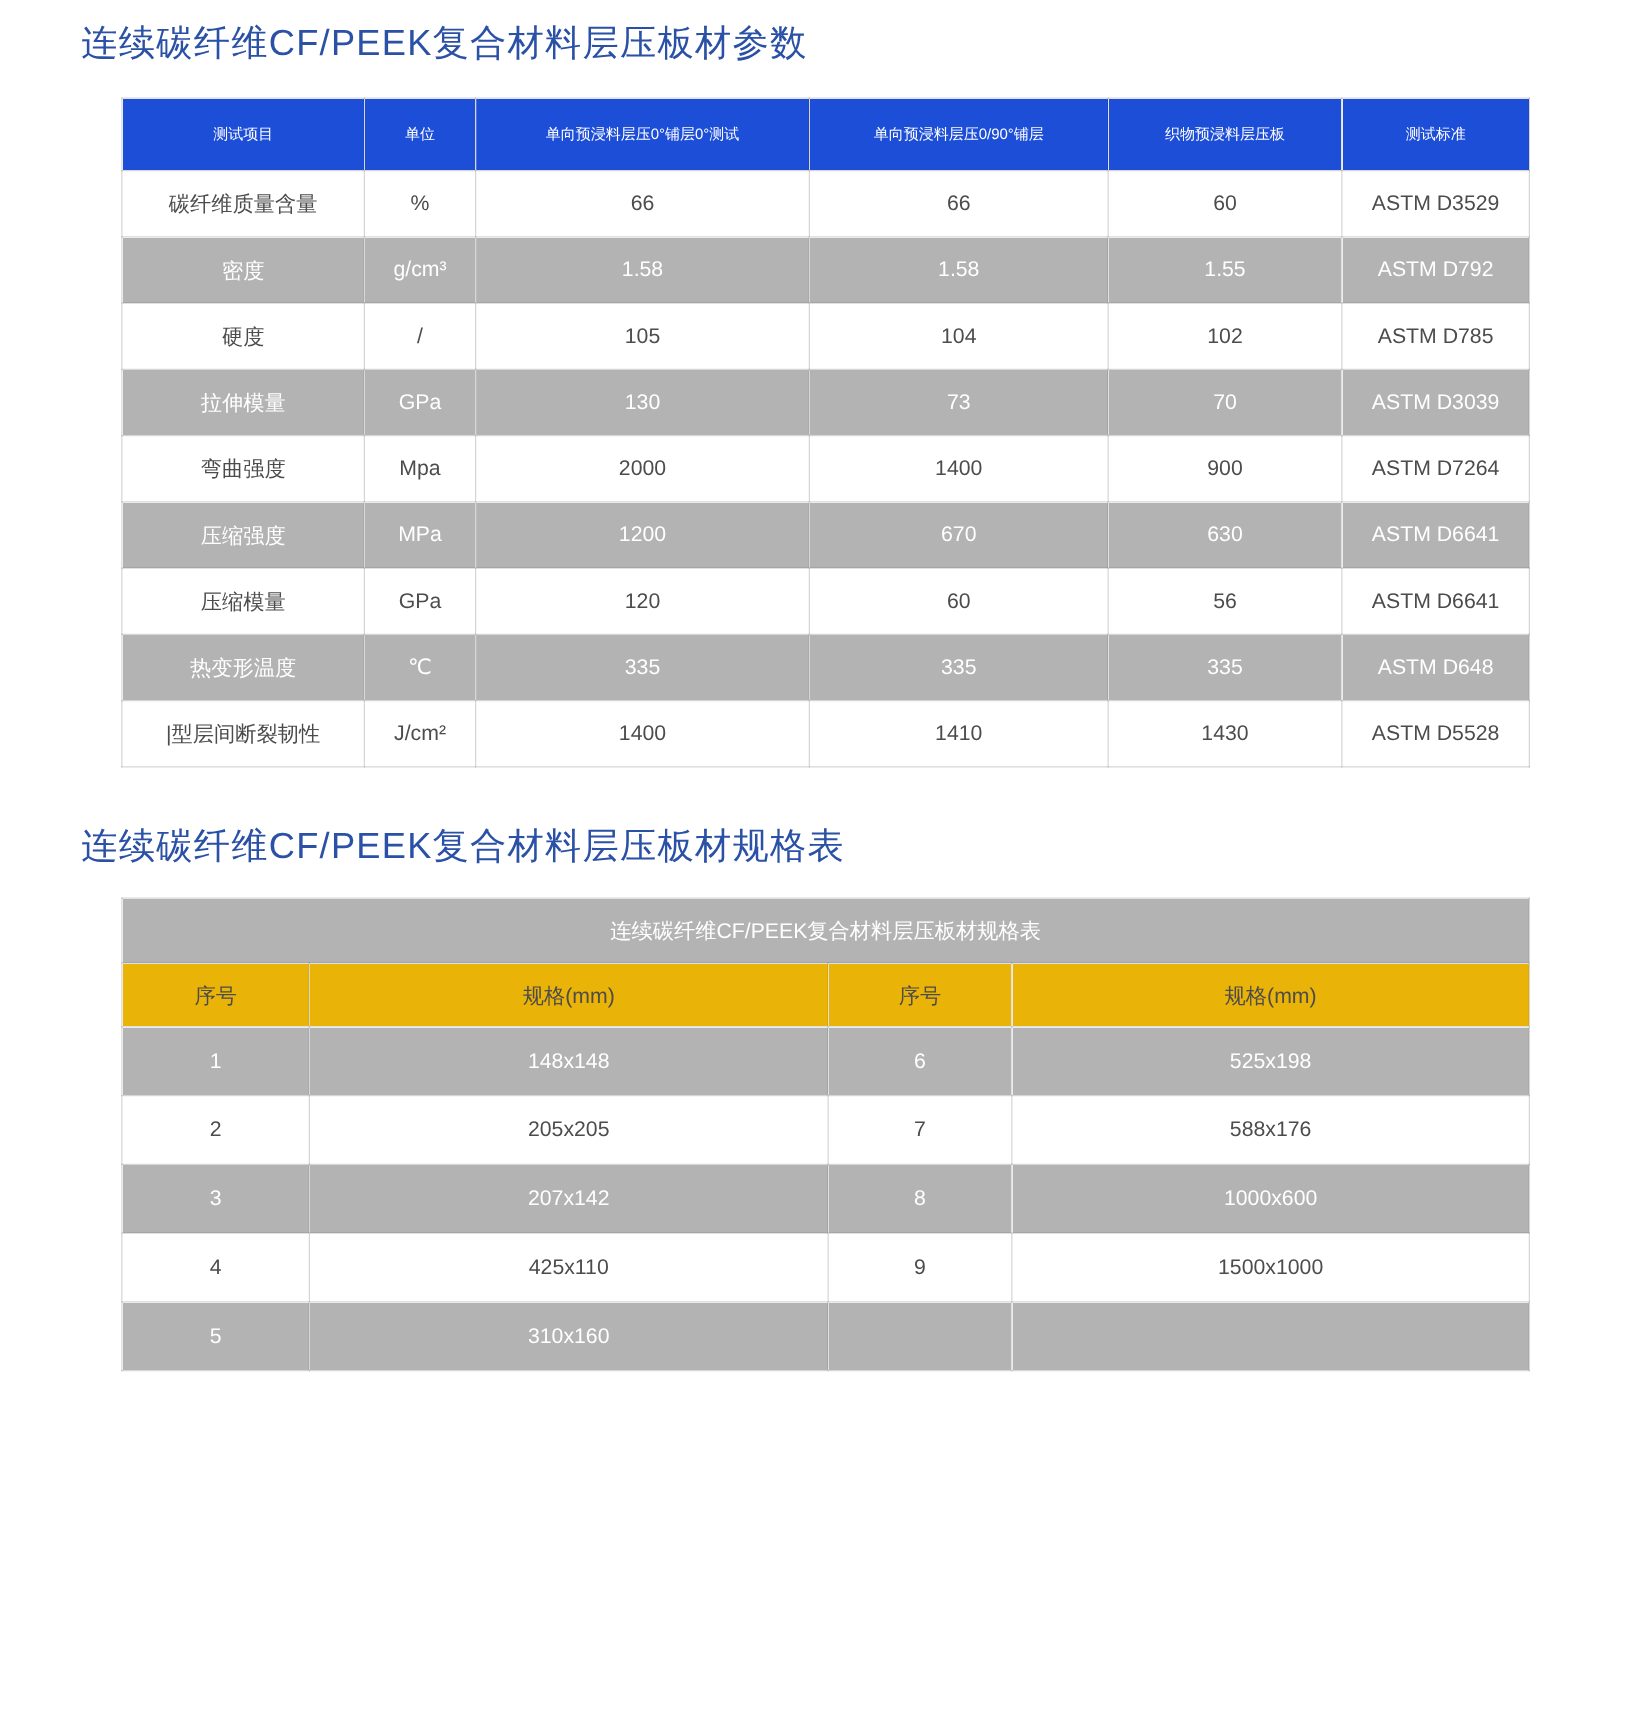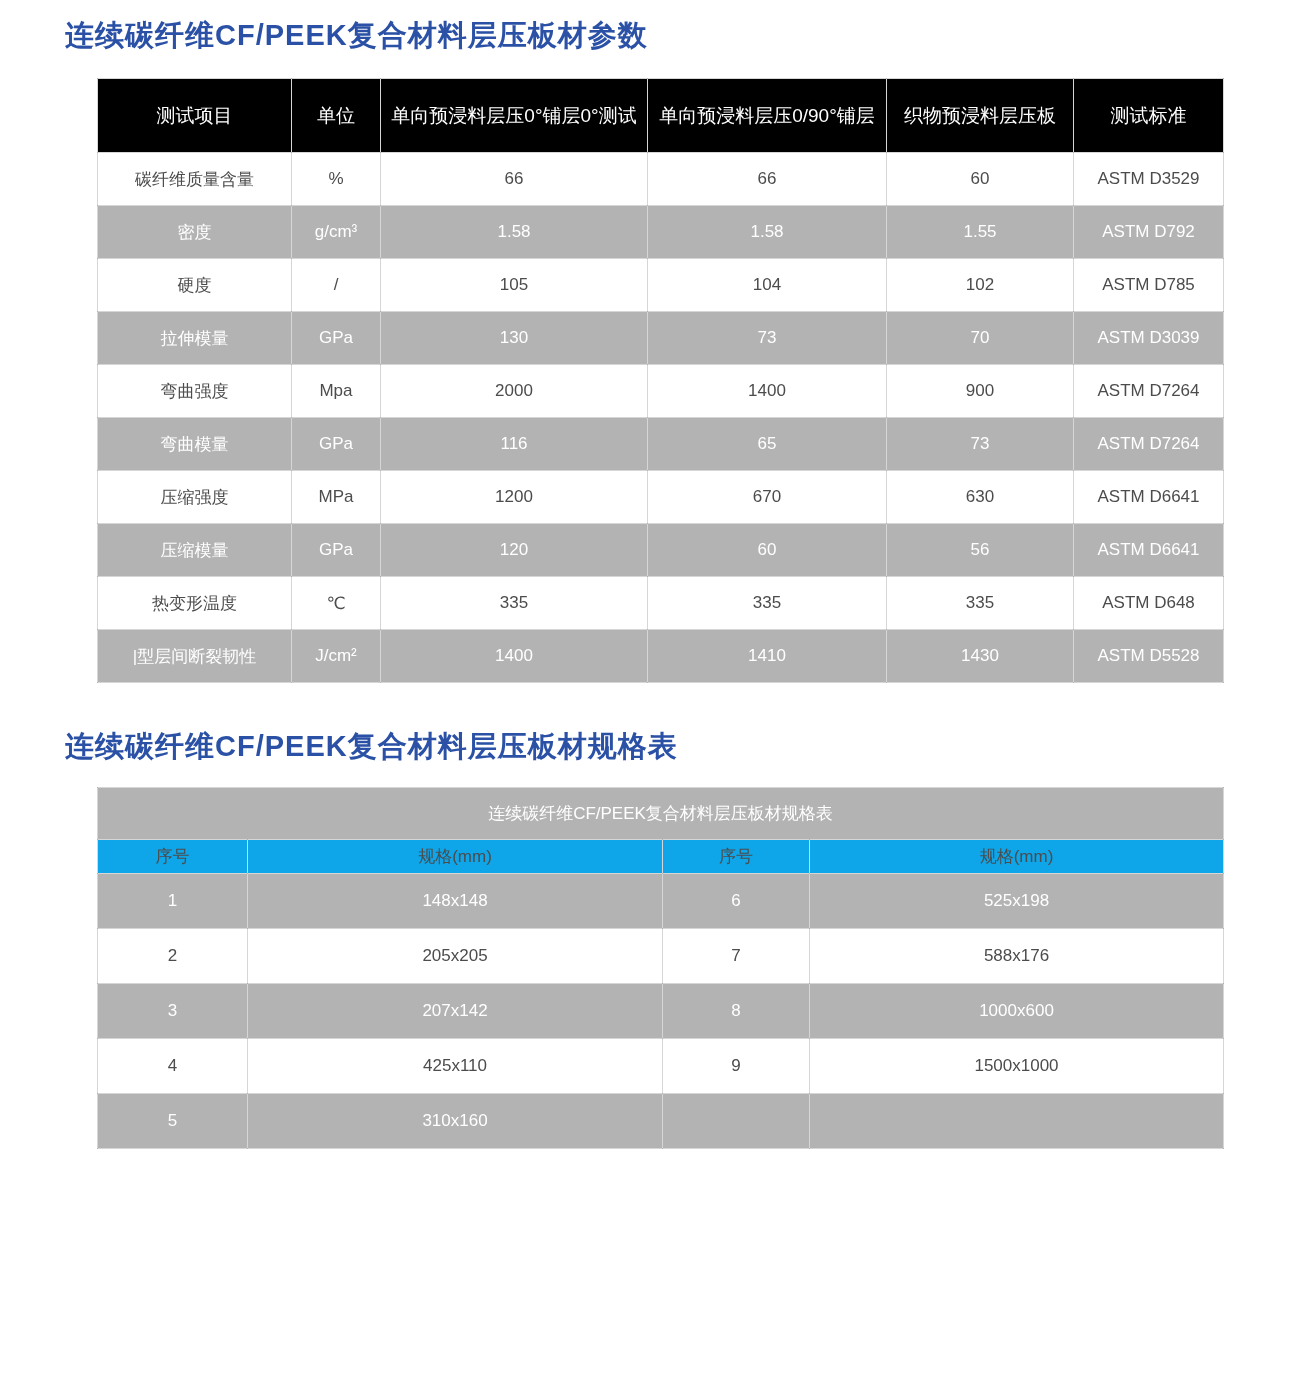--- a/index.html
+++ b/index.html
@@ -13,21 +13,21 @@
     width: 1300px;
     height: 1377px;
     background: #ffffff;
     overflow: hidden;
   }
   .sec-title {
     margin: 0;
     padding: 18px 0 0 65px;
     font-size: 29px;
     line-height: 34px;
-    font-weight: bold;
+    font-weight: normal;
     color: #2a51a5;
     letter-spacing: 1px;
   }
   table {
     border-collapse: collapse;
     table-layout: fixed;
     width: 1126px;
     margin-left: 97px;
   }
   #params-table { margin-top: 26px; }
@@ -37,46 +37,46 @@
     text-align: center;
     vertical-align: middle;
     font-weight: normal;
     padding: 0 4px;
     box-sizing: border-box;
     overflow: hidden;
     white-space: nowrap;
   }
   
   #params-table thead th {
-    background: #000000;
-    color: #ffffff;
-    height: 74px;
-    font-size: 19px;
+    background: #1d4ed8;
+    color: #ffffff;
+    height: 58px;
+    font-size: 12px;
   }
   #params-table tbody td {
     height: 53px;
     font-size: 17px;
     color: #4c4c4c;
     background: #ffffff;
   }
   #params-table tbody tr:nth-child(even) td {
     background: #b3b3b3;
     color: #ffffff;
   }
   
   #specs-table .caption-band th {
     background: #b3b3b3;
     color: #ffffff;
     height: 52px;
     font-size: 17px;
   }
   #specs-table .col-head th {
-    background: #0ea5e9;
+    background: #eab308;
     color: #4c4c4c;
-    height: 34px;
+    height: 51px;
     font-size: 17px;
   }
   #specs-table tbody td {
     height: 55px;
     font-size: 17px;
     color: #4c4c4c;
     background: #ffffff;
   }
   #specs-table tbody tr:nth-child(odd) td {
     background: #b3b3b3;
@@ -145,28 +145,20 @@
       </tr>
       <tr>
         <td>弯曲强度</td>
         <td>Mpa</td>
         <td>2000</td>
         <td>1400</td>
         <td>900</td>
         <td>ASTM D7264</td>
       </tr>
       <tr>
-        <td>弯曲模量</td>
-        <td>GPa</td>
-        <td>116</td>
-        <td>65</td>
-        <td>73</td>
-        <td>ASTM D7264</td>
-      </tr>
-      <tr>
         <td>压缩强度</td>
         <td>MPa</td>
         <td>1200</td>
         <td>670</td>
         <td>630</td>
         <td>ASTM D6641</td>
       </tr>
       <tr>
         <td>压缩模量</td>
         <td>GPa</td>

